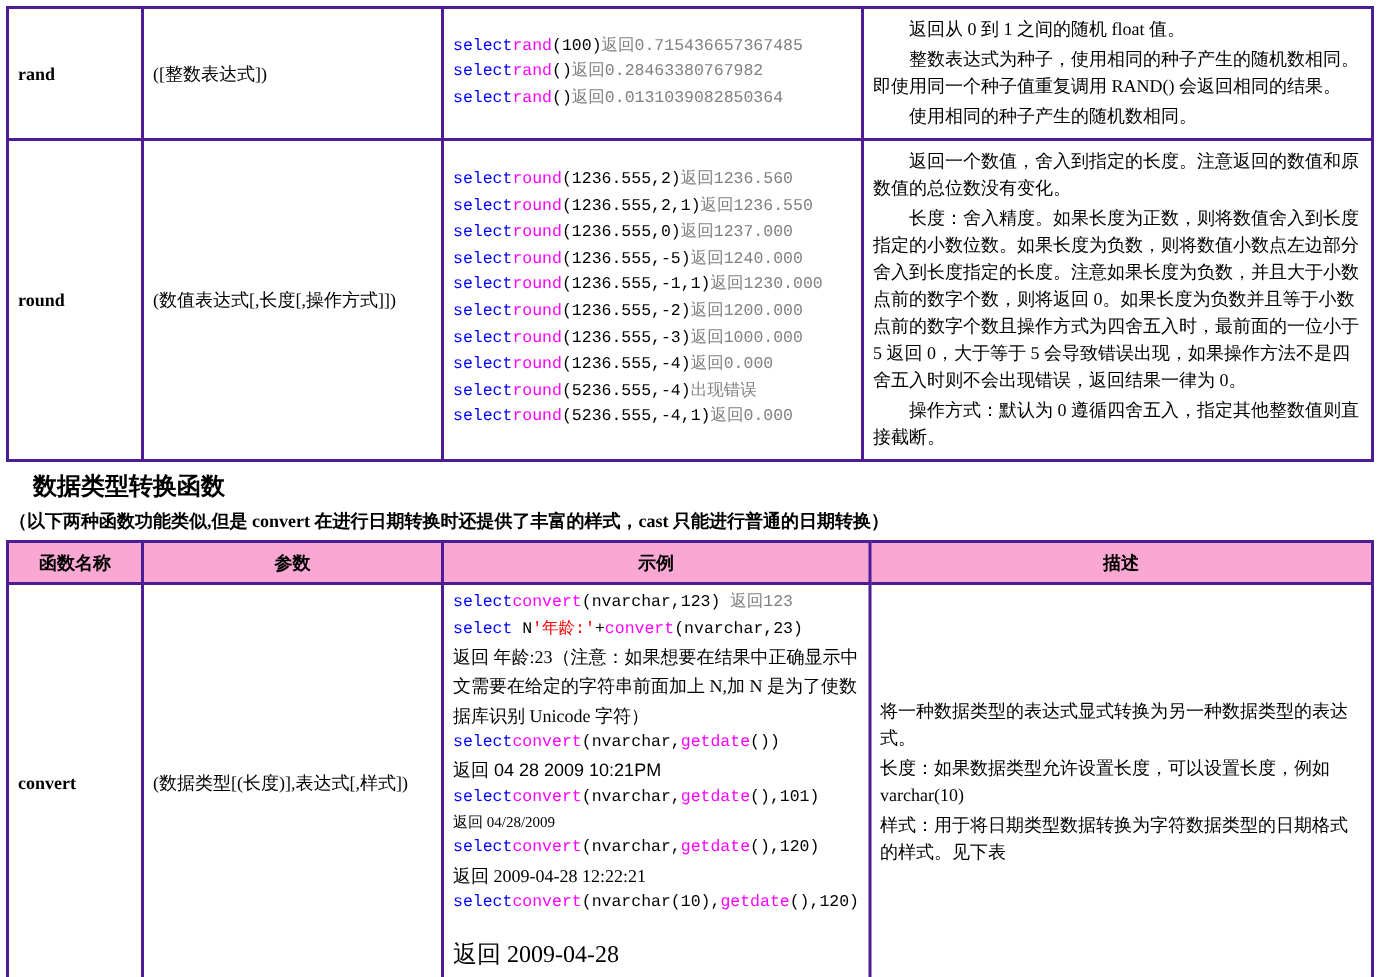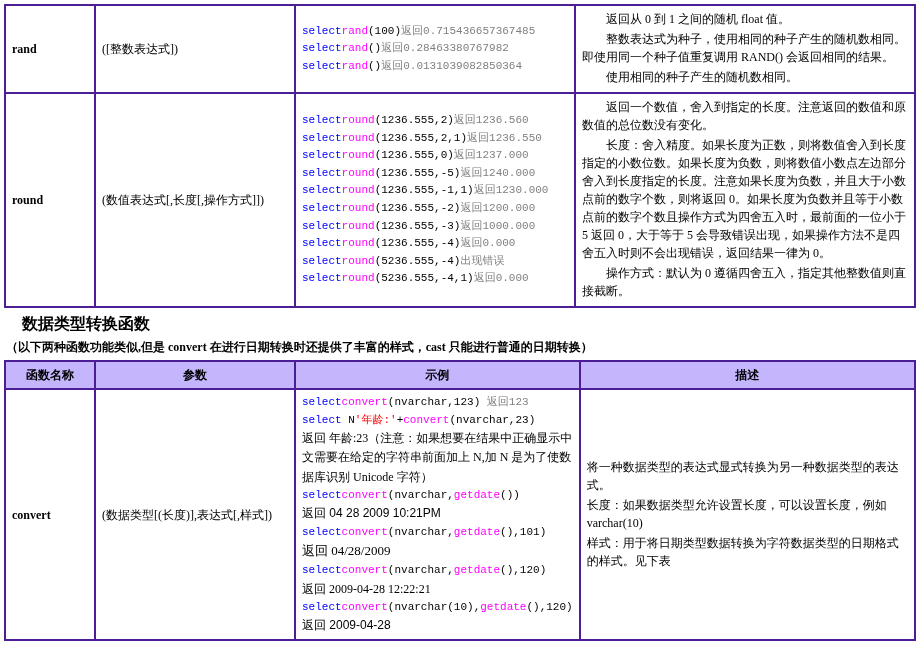--- a/index.html
+++ b/index.html
@@ -18,21 +18,21 @@
     td, th {
       border: 2px solid #4c1d95;
       padding: 4px 6px;
       vertical-align: middle;
       text-align: left;
       line-height: 1.5;
     }
     th {
       font-weight: bold;
       text-align: center;
-      background: #c4b5fd;
+      background: #f9a8d4;
     }
     .col-name { width: 90px; font-weight: bold; }
     .col-params { width: 200px; }
     .col-example { width: 280px; }
     .col-desc { }
     .code-line { font-family: "Courier New", monospace; font-size: 11px; line-height: 1.6; }
     .kw-select { color: #0000ff; }
     .kw-func { color: #ff00ff; }
     .kw-str { color: #ff0000; }
     .return-text { color: #808080; font-family: "Courier New", monospace; font-size: 11px; margin-top: 14px; }
@@ -99,25 +99,25 @@
     <tr>
       <td class="col-name">convert</td>
       <td class="col-params">(数据类型[(长度)],表达式[,样式])</td>
       <td class="col-example" id="t2-example">
           <div class="code-line"><span class="kw-select">select</span><span class="kw-func">convert</span><span>(nvarchar,123) </span><span class="return-text">返回123</span></div>
           <div class="code-line"><span class="kw-select">select</span><span> N</span><span class="kw-str">'年龄:'</span><span>+</span><span class="kw-func">convert</span><span>(nvarchar,23)</span></div>
           <div class="code-line" style="font-family: Liberation Serif, serif; font-size: 12px;">返回 年龄:23（注意：如果想要在结果中正确显示中文需要在给定的字符串前面加上 N,加 N 是为了使数据库识别 Unicode 字符）</div>
           <div class="code-line"><span class="kw-select">select</span><span class="kw-func">convert</span><span>(nvarchar,</span><span class="kw-func">getdate</span><span>())</span></div>
           <div class="code-line" style="font-family: Liberation Sans, sans-serif; font-size: 12px;">返回 04 28 2009 10:21PM</div>
           <div class="code-line"><span class="kw-select">select</span><span class="kw-func">convert</span><span>(nvarchar,</span><span class="kw-func">getdate</span><span>(),101)</span></div>
-          <div class="code-line" style="font-family: SimSun, 宋体, serif; font-size: 13px;">返回 04/28/2009</div>
+          <div class="code-line" style="font-family: SimSun, 宋体, serif; font-size: 10px;">返回 04/28/2009</div>
           <div class="code-line"><span class="kw-select">select</span><span class="kw-func">convert</span><span>(nvarchar,</span><span class="kw-func">getdate</span><span>(),120)</span></div>
           <div class="code-line" style="font-family: SimSun, 宋体, serif; font-size: 12px;">返回 2009-04-28 12:22:21</div>
           <div class="code-line"><span class="kw-select">select</span><span class="kw-func">convert</span><span>(nvarchar(10),</span><span class="kw-func">getdate</span><span>(),120)</span></div>
-          <div class="code-line" style="font-family: Liberation Sans, sans-serif; font-size: 12px;">返回 2009-04-28</div>
+          <div class="code-line" style="font-family: Liberation Serif, serif; font-size: 16px; margin-top: 12px;">返回 2009-04-28</div>
         </td>
       <td class="col-desc desc" id="t2-desc">
           <p>将一种数据类型的表达式显式转换为另一种数据类型的表达式。</p>
           <p>长度：如果数据类型允许设置长度，可以设置长度，例如 varchar(10)</p>
           <p>样式：用于将日期类型数据转换为字符数据类型的日期格式的样式。见下表</p>
         </td>
     </tr>
   </tbody>
 </table>
 

